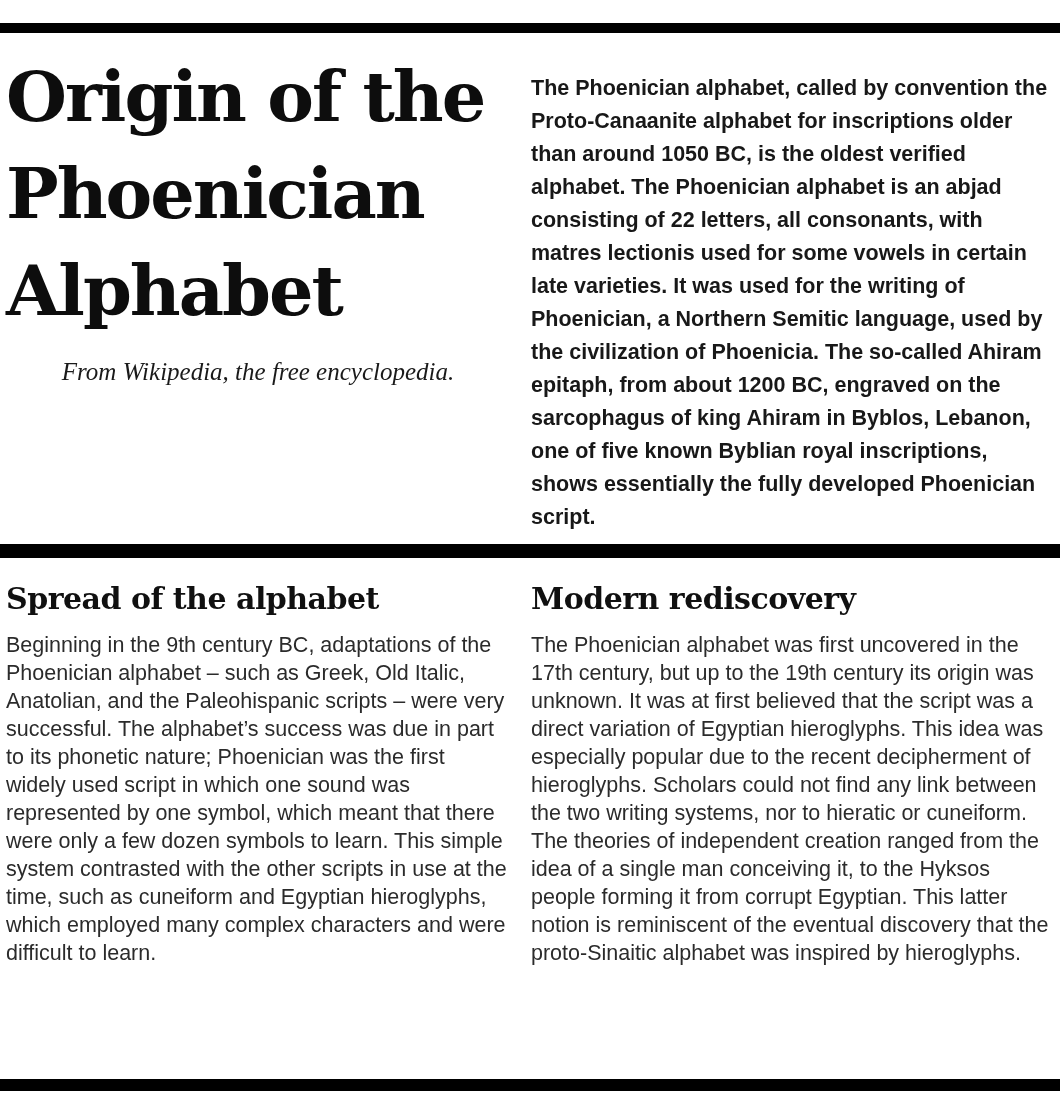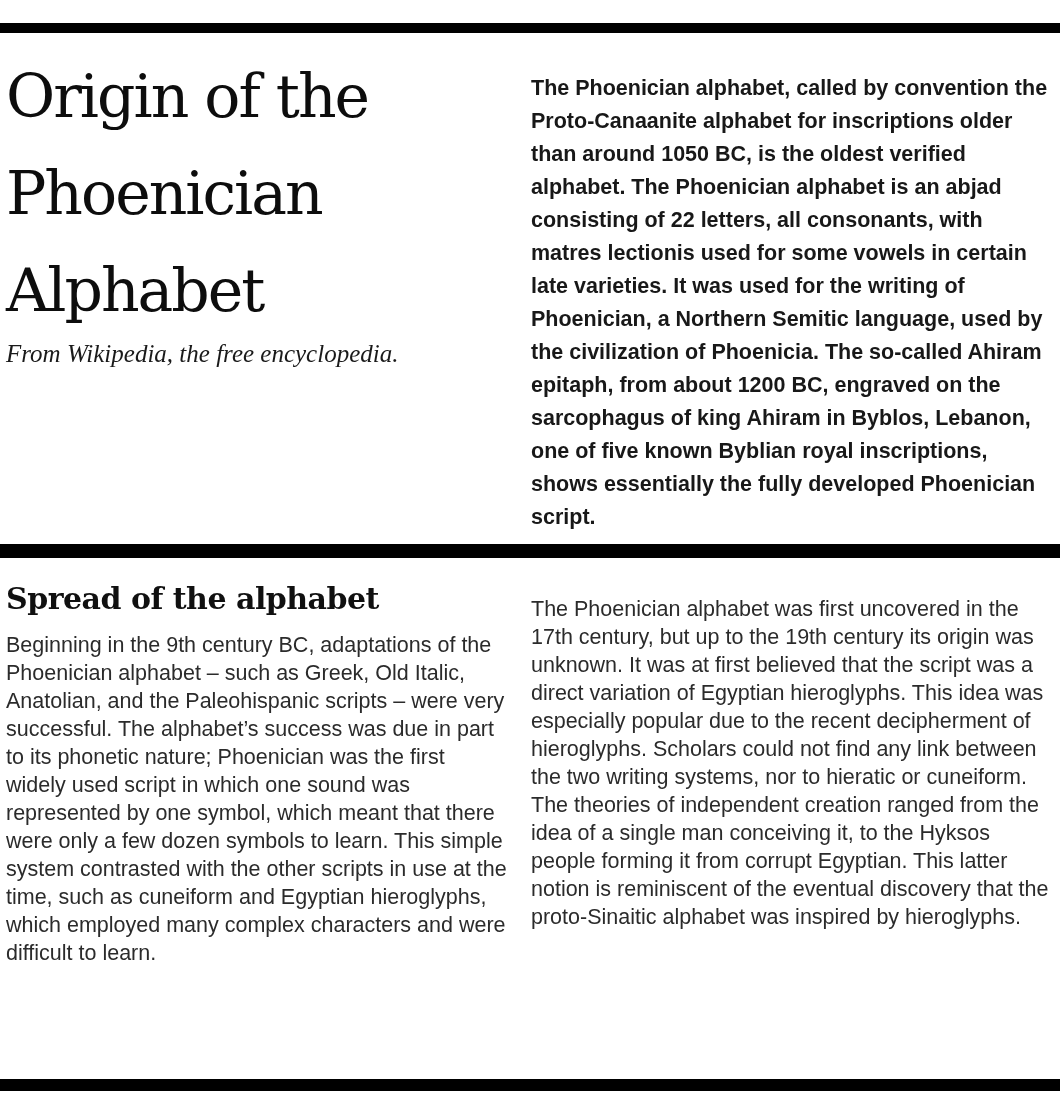--- a/index.html
+++ b/index.html
@@ -21,32 +21,34 @@
     height: 496px;
     margin-top: 15px;
     padding: 0 4px 0 6px;
     overflow: hidden;
   }
   .masthead-left  { width: 512px; flex: none; padding-right: 8px; }
   .masthead-right { flex: 1; padding-left: 13px; }
 
   .article-title {
     font-family: "DejaVu Serif", serif;
-    font-weight: 400;
-    font-size: 60px;
+    font-weight: 700;
+    font-size: 70px;
     line-height: 97px;
     letter-spacing: -2px;
     color: #0d0d0d;
   }
   .article-subtitle {
     font-family: "Liberation Serif", serif;
     font-style: italic;
     font-size: 25px;
     line-height: 30px;
+    margin-top: 18px;
     color: #1a1a1a;
+    text-align: center;
   }
   .intro-text {
     margin-top: 24px;
     font-weight: 700;
     font-size: 21.5px;
     line-height: 33px;
     color: #181818;
     hyphens: auto;
     -webkit-hyphens: auto;
   }
@@ -94,17 +96,18 @@
 </header>
 
 <div class="rule rule-mid"></div>
 
 <main class="sections">
   <section class="section-left">
     <h2 class="section-heading">Spread of the alphabet</h2>
     <p class="section-body">Beginning in the 9th century BC, adaptations of the Phoenician alphabet – such as Greek, Old Italic, Anatolian, and the Paleohispanic scripts – were very successful. The alphabet’s success was due in part to its phonetic nature; Phoenician was the first widely used script in which one sound was represented by one symbol, which meant that there were only a few dozen symbols to learn. This simple system contrasted with the other scripts in use at the time, such as cuneiform and Egyptian hieroglyphs, which employed many complex characters and were difficult to learn.</p>
   </section>
   <section class="section-right">
+    <h2 class="section-heading">Modern rediscovery</h2>
     <p class="section-body">The Phoenician alphabet was first uncovered in the 17th century, but up to the 19th century its origin was unknown. It was at first believed that the script was a direct variation of Egyptian hieroglyphs. This idea was especially popular due to the recent decipherment of hieroglyphs. Scholars could not find any link between the two writing systems, nor to hieratic or cuneiform. The theories of independent creation ranged from the idea of a single man conceiving it, to the Hyksos people forming it from corrupt Egyptian. This latter notion is reminiscent of the eventual discovery that the proto-Sinaitic alphabet was inspired by hieroglyphs.</p>
   </section>
 </main>
 
 <div class="rule rule-bottom"></div>
 
 </body></html>

